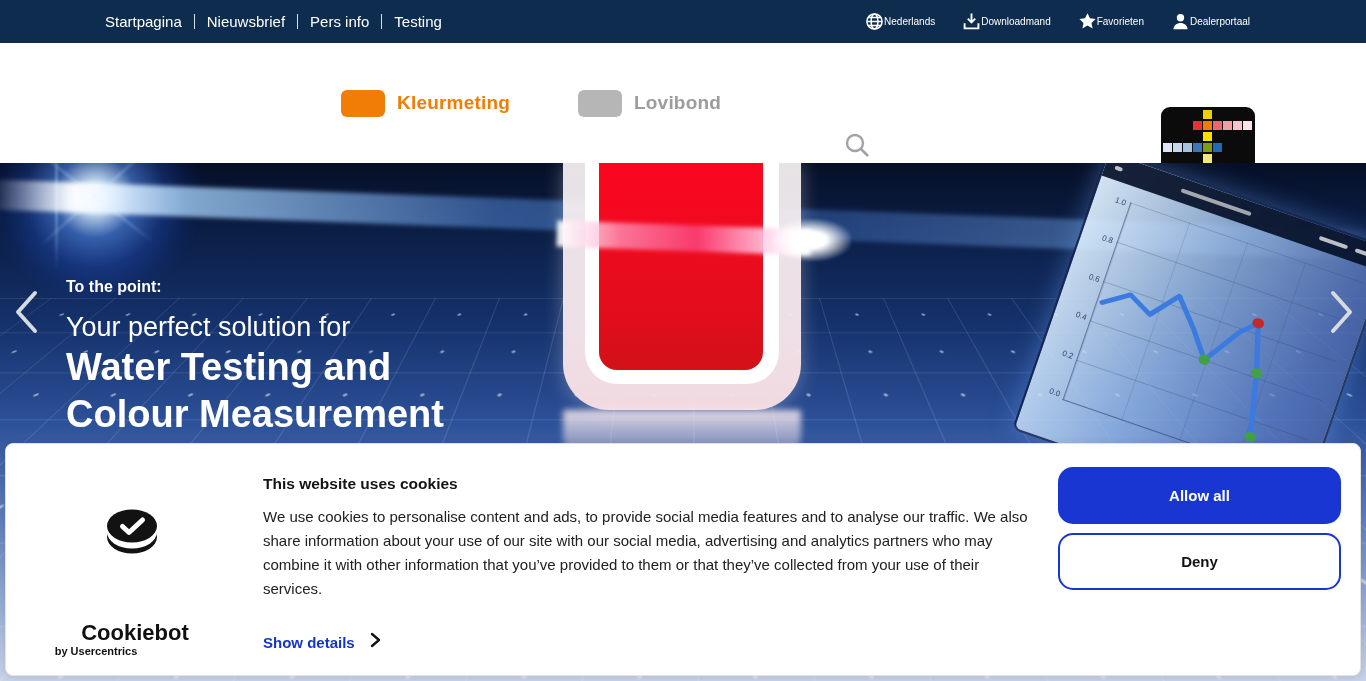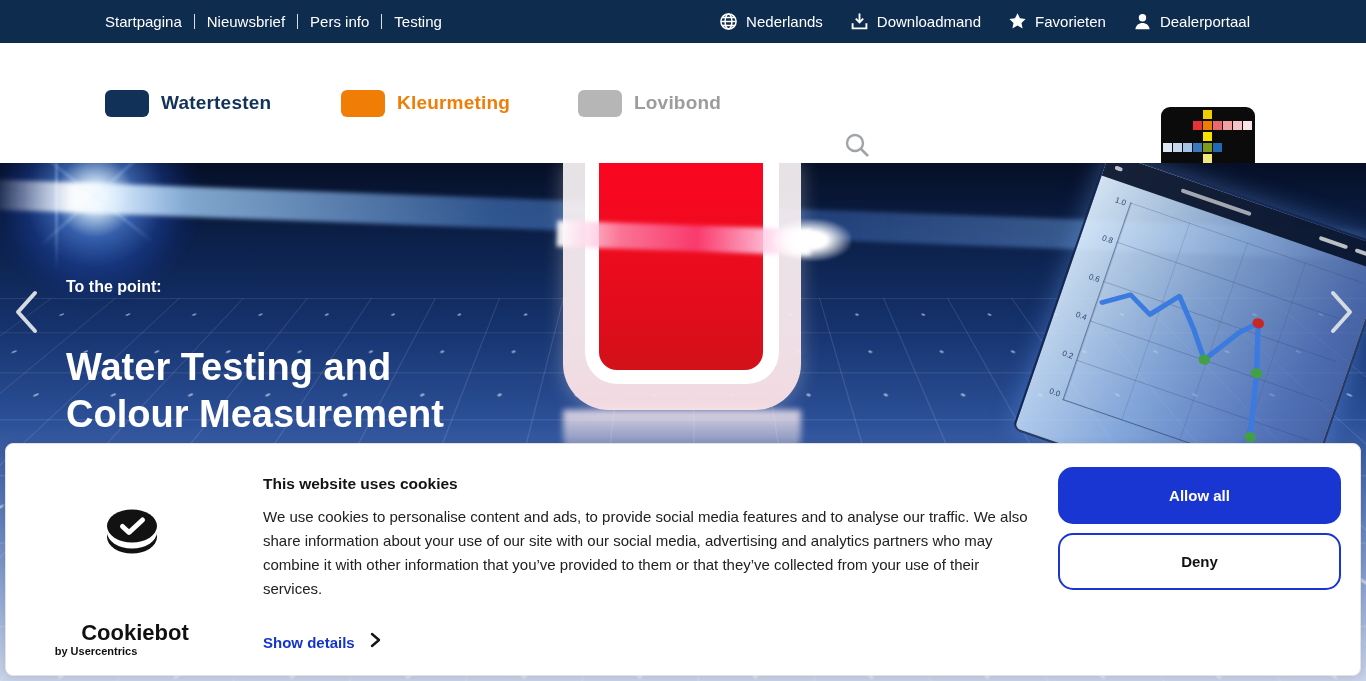--- a/index.html
+++ b/index.html
@@ -12,21 +12,21 @@
   
   .topbar {
     position:absolute; top:0; left:0; width:1366px; height:43px;
     background:#0d2c4e; display:flex; align-items:center;
     justify-content:space-between; padding:0 116px 0 105px;
   }
   .topbar-links { display:flex; align-items:center; }
   .topbar-links a { color:#fff; font-size:15px; text-decoration:none; }
   .tb-sep { width:1px; height:15px; background:rgba(255,255,255,.85); margin:0 12px; }
   .topbar-utils { display:flex; align-items:center; gap:27px; }
-  .tb-util { display:flex; align-items:center; gap:8px; color:#fff; font-size:15px; cursor:pointer; }
+  .tb-util { display:flex; align-items:center; color:#fff; font-size:10px; cursor:pointer; }
   .tb-util svg { display:block; }
 
   
   .navbar { position:absolute; top:43px; left:0; width:1366px; height:120px; background:#fff; }
   .brand-item { position:absolute; top:0; height:120px; display:flex; align-items:center; gap:12px; cursor:pointer; }
   .brand-item.b1 { left:105px; } .brand-item.b2 { left:341px; } .brand-item.b3 { left:578px; }
   .swatch { width:44px; height:27px; border-radius:6px; }
   .brand-label { font-size:19px; font-weight:bold; letter-spacing:.2px; }
   .search-btn { position:absolute; left:842px; top:88px; width:30px; height:30px; background:none; border:none; cursor:pointer; }
 
@@ -177,24 +177,20 @@
           <circle cx="9.5" cy="5.8" r="3.7" fill="#fff"></circle>
           <path fill="#fff" d="M2.4 17.2c.5-4.1 3.5-6.2 7.1-6.2s6.6 2.1 7.1 6.2z"></path>
         </svg>
       </span>
       <span>Dealerportaal</span>
     </div>
   </div>
 </div>
 
 <div class="navbar">
-  <div class="brand-item b1">
-    <div class="swatch" style="background: rgb(17, 49, 88);"></div>
-    <div class="brand-label" style="color: rgb(18, 50, 90);">Watertesten</div>
-  </div>
   <div class="brand-item b2">
     <div class="swatch" style="background: rgb(240, 125, 5);"></div>
     <div class="brand-label" style="color: rgb(240, 125, 5);">Kleurmeting</div>
   </div>
   <div class="brand-item b3">
     <div class="swatch" style="background: rgb(182, 182, 182);"></div>
     <div class="brand-label" style="color: rgb(156, 156, 156);">Lovibond</div>
   </div>
 
   <button class="search-btn">
@@ -268,20 +264,21 @@
   <div class="cuvette">
     <div class="cuv-outer"></div>
     <div class="cuv-white"></div>
     <div class="cuv-red"></div>
     <div class="cuv-beam"></div>
     <div class="cuv-glow"></div>
   </div>
   <div class="cuv-reflect"></div>
 
   <div class="hero-kicker">To the point:</div>
+  <div class="hero-sub">Your perfect solution for</div>
   <div class="hero-t1">Water Testing and</div>
   <div class="hero-t2">Colour Measurement</div>
 
   <button class="car-btn car-prev">
     <span>
       <svg width="30" height="46" viewBox="0 0 30 46" fill="none">
         <polyline points="24,4 7,23 24,42" stroke="#d6dbe2" stroke-width="4" stroke-linecap="round" stroke-linejoin="round"></polyline>
       </svg>
     </span>
   </button>

